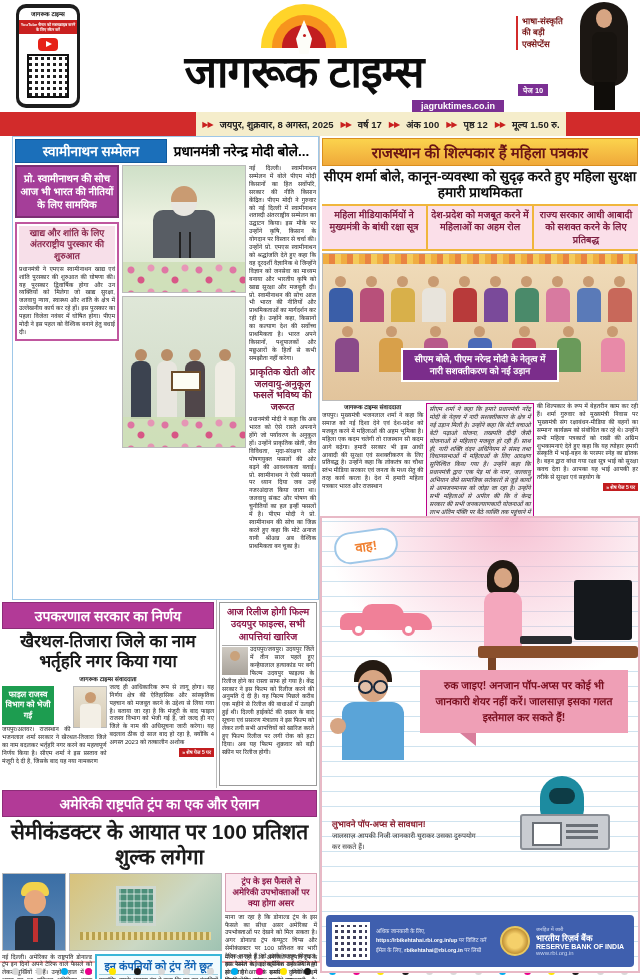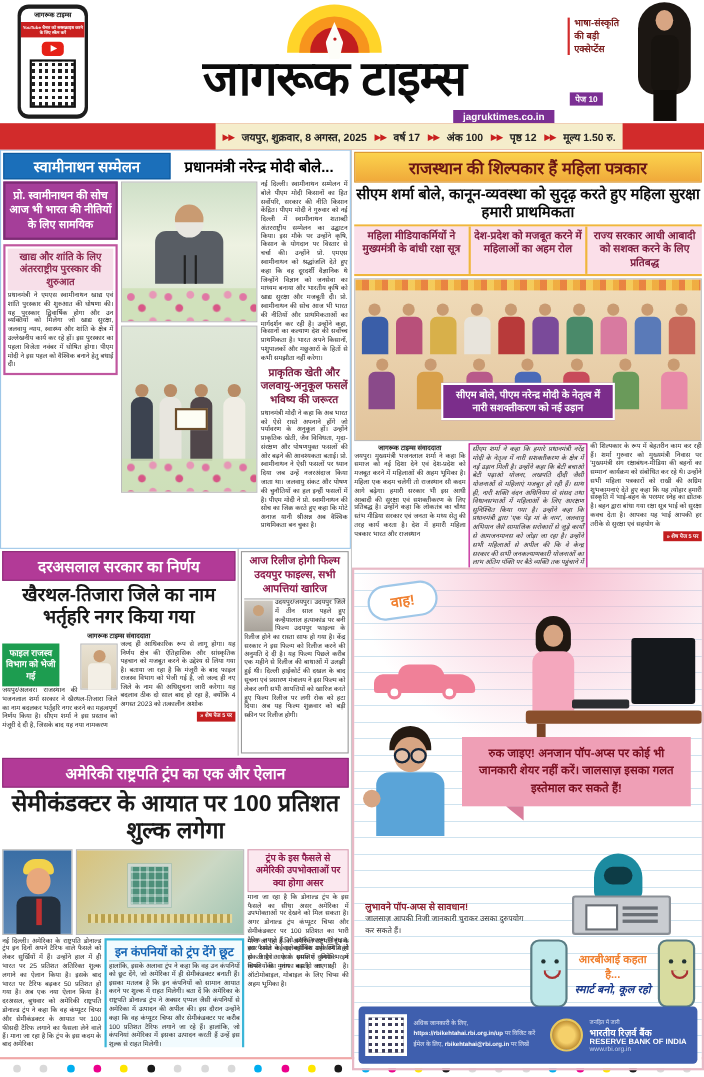--- a/index.html
+++ b/index.html
@@ -42,21 +42,21 @@
   .date-strip { position:absolute; left:196px; right:74px; top:0; bottom:0; background:#f5edcb; display:flex; align-items:center; justify-content:center; gap:7px; font-size:9.5px; font-weight:700; color:#222; white-space:nowrap; }
   .arr { color:#c9201f; font-size:8px; letter-spacing:-1px; }
 
   
   .content { display:flex; height:825px; }
   .col-left { width:320px; border-right:1px solid #c9c9c9; }
   .col-right { width:320px; }
   section { overflow:hidden; }
 
   
-  .main-story { height:363px; border:1px solid #9ec7e8; padding:2px; }
+  .main-story { height:464px; border:1px solid #9ec7e8; padding:2px;margin-left:12px; }
   .kicker-row { display:flex; height:24px; margin-bottom:2px; }
   .kicker { background:#1b6fba; border:1px solid #0f5a9e; color:#fff; font-weight:800; font-size:13.5px; flex:0 0 152px; display:flex; align-items:center; justify-content:center; }
   .kicker2 { flex:1; font-weight:800; font-size:13.5px; display:flex; align-items:center; justify-content:center; color:#000; }
   .headline { font-size:23px; font-weight:800; text-align:center; line-height:1.18; color:#0d0d0d; margin:1px 0 4px; }
   .ms-body { display:flex; gap:3px; }
   .ms-left { width:104px; flex:0 0 104px; }
   .hl-box { background:#a53e99; border:2px solid #7d2d74; color:#fff; font-weight:700; font-size:10px; text-align:center; padding:5px 2px; margin-bottom:4px; line-height:1.3; }
   .award { border:2px solid #c0579f; padding:2px; }
   .award-title { color:#8c2a4f; background:#f7dfe9; font-weight:800; font-size:9px; text-align:center; line-height:1.25; padding:2px 1px; }
   .small-body { font-size:6px; line-height:1.32; text-align:justify; color:#222; }
@@ -306,21 +306,21 @@
             <p class="j">नई दिल्ली। स्वामीनाथन सम्मेलन में बोले पीएम मोदी किसानों का हित सर्वोपरि, सरकार की नीति किसान केंद्रित। पीएम मोदी ने गुरुवार को नई दिल्ली में स्वामीनाथन शताब्दी अंतरराष्ट्रीय सम्मेलन का उद्घाटन किया। इस मौके पर उन्होंने कृषि, किसान के योगदान पर विस्तार से चर्चा की। उन्होंने प्रो. एमएस स्वामीनाथन को श्रद्धांजलि देते हुए कहा कि वह दूरदर्शी वैज्ञानिक थे जिन्होंने विज्ञान को जनसेवा का माध्यम बनाया और भारतीय कृषि को खाद्य सुरक्षा और मजबूती दी। प्रो. स्वामीनाथन की सोच आज भी भारत की नीतियों और प्राथमिकताओं का मार्गदर्शन कर रही है। उन्होंने कहा, किसानों का कल्याण देश की सर्वोच्च प्राथमिकता है। भारत अपने किसानों, पशुपालकों और मछुआरों के हितों से कभी समझौता नहीं करेगा।</p>
             <div class="subhead">प्राकृतिक खेती और जलवायु-अनुकूल फसलें भविष्य की जरूरत</div>
             <p class="j">प्रधानमंत्री मोदी ने कहा कि अब भारत को ऐसे रास्ते अपनाने होंगे जो पर्यावरण के अनुकूल हों। उन्होंने प्राकृतिक खेती, जैव विविधता, मृदा-संरक्षण और पोषणयुक्त फसलों की ओर बढ़ने की आवश्यकता बताई। प्रो. स्वामीनाथन ने ऐसी फसलों पर ध्यान दिया जब उन्हें नजरअंदाज किया जाता था। जलवायु संकट और पोषण की चुनौतियों का हल इन्हीं फसलों में है। पीएम मोदी ने प्रो. स्वामीनाथन की सोच का जिक्र करते हुए कहा कि मोटे अनाज यानी श्रीअन्न अब वैश्विक प्राथमिकता बन चुका है।</p>
 
           </div>
         </div>
       </section>
 
       <div class="mid-row">
         <section class="khairthal">
-          <div class="banner">दरअसलाल सरकार का निर्णय</div>
+          <div class="banner">उपकरणाल सरकार का निर्णय</div>
           <h3 class="kh-head">खैरथल-तिजारा जिले का नाम भर्तृहरि नगर किया गया</h3>
           <div class="byline">जागरूक टाइम्स संवाददाता</div>
           <div class="kh-cols">
             <div class="small-body">
               <span class="green-box">फाइल राजस्व विभाग को भेजी गई</span>
               <span class="kh-photo"></span>
               <span class="j">जयपुर/अलवर। राजस्थान की भजनलाल शर्मा सरकार ने खैरथल-तिजारा जिले का नाम बदलकर भर्तृहरि नगर करने का महत्वपूर्ण निर्णय किया है। सीएम शर्मा ने इस प्रस्ताव को मंजूरी दे दी है, जिसके बाद यह नया नामकरण</span>
             </div>
             <div class="small-body">
               <span class="j">जल्द ही आधिकारिक रूप से लागू होगा। यह निर्णय क्षेत्र की ऐतिहासिक और सांस्कृतिक पहचान को मजबूत करने के उद्देश्य से लिया गया है। बताया जा रहा है कि मंजूरी के बाद फाइल राजस्व विभाग को भेजी गई है, जो जल्द ही नए जिले के नाम की अधिसूचना जारी करेगा। यह बदलाव ठीक दो साल बाद हो रहा है, क्योंकि 4 अगस्त 2023 को तत्कालीन अशोक</span>
@@ -497,28 +497,20 @@
         </div>
         <div class="ad-banner2">रुक जाइए! अनजान पॉप-अप्स पर कोई भी जानकारी शेयर नहीं करें। जालसाज़ इसका गलत इस्तेमाल कर सकते हैं!</div>
         <div class="ad-hacker">
           <div class="hood"></div>
           <div class="laptop"></div>
         </div>
         <div class="ad-caution">
           <div class="caution-title">लुभावने पॉप-अप्स से सावधान!</div>
           <div class="caution-body">जालसाज़ आपकी निजी जानकारी चुराकर उसका दुरुपयोग कर सकते हैं।</div>
         </div>
-        <div class="ad-mascots">
-          <div class="mascot m1"></div>
-          <div class="mascot-text">
-            <div class="mi">आरबीआई कहता है...</div>
-            <div class="mm">स्मार्ट बनो, कूल रहो</div>
-          </div>
-          <div class="mascot m2"></div>
-        </div>
         <div class="ad-footer">
           <div class="f-qr"></div>
           <div class="f-text">
             <div><span>अधिक जानकारी के लिए, </span><b>https://rbikehtahai.rbi.org.in/up</b><span> पर विजिट करें</span></div>
             <div><span>ईमेल के लिए, </span><b>rbikehtahai@rbi.org.in</b><span> पर लिखें</span></div>
           </div>
           <div class="f-logo"></div>
           <div class="f-bank">
             <div class="f-issued">जनहित में जारी</div>
             <div class="f-hi">भारतीय रिज़र्व बैंक</div>

